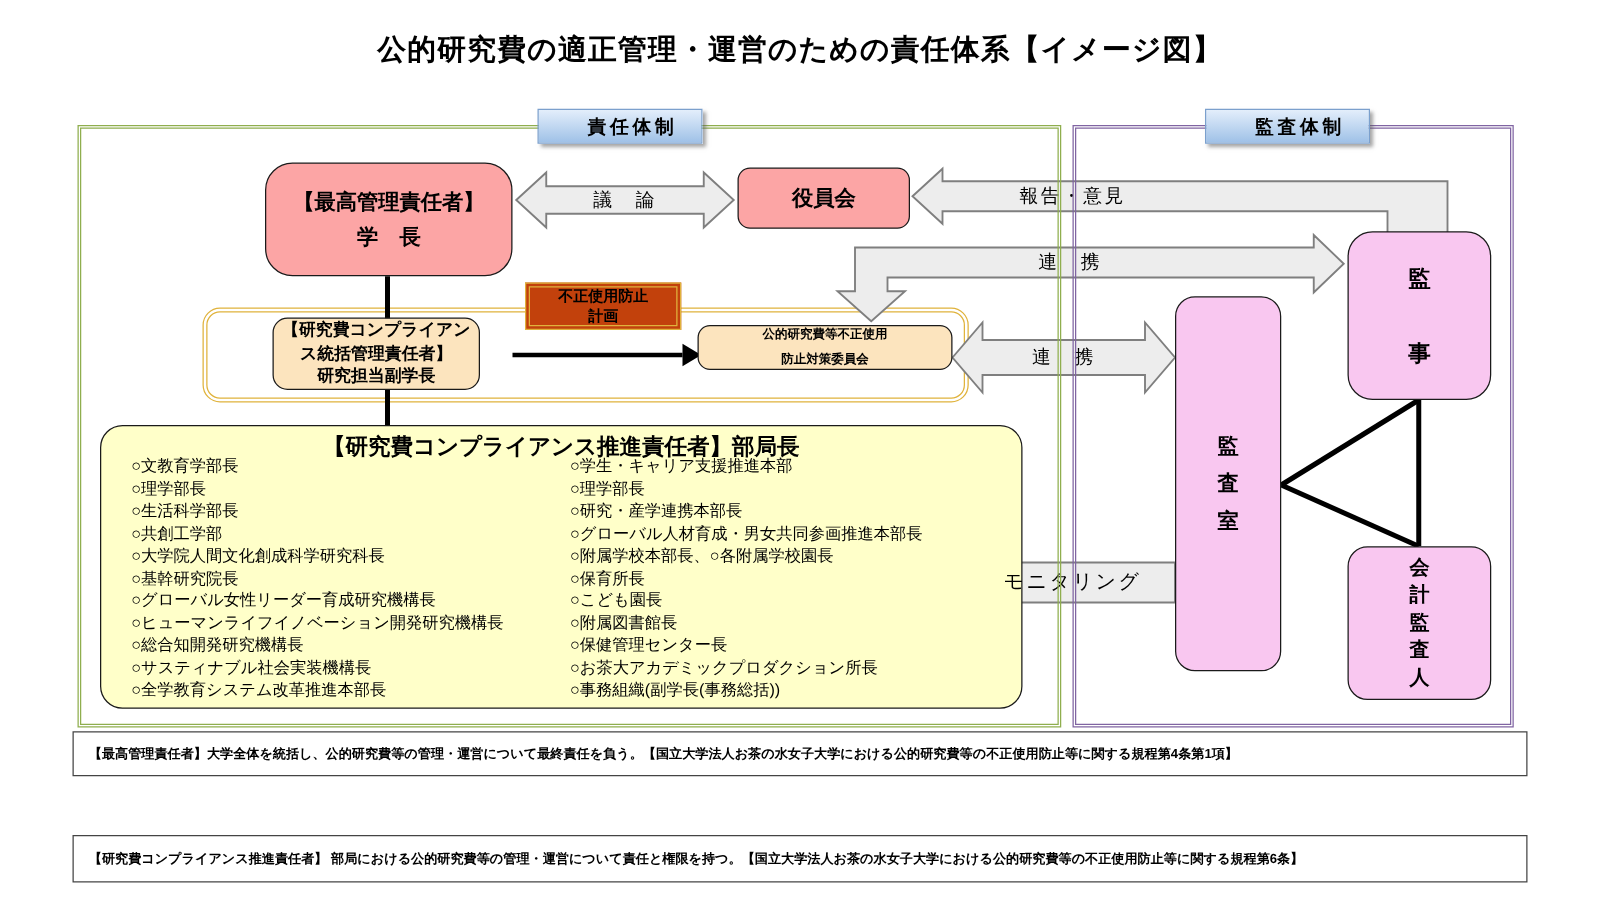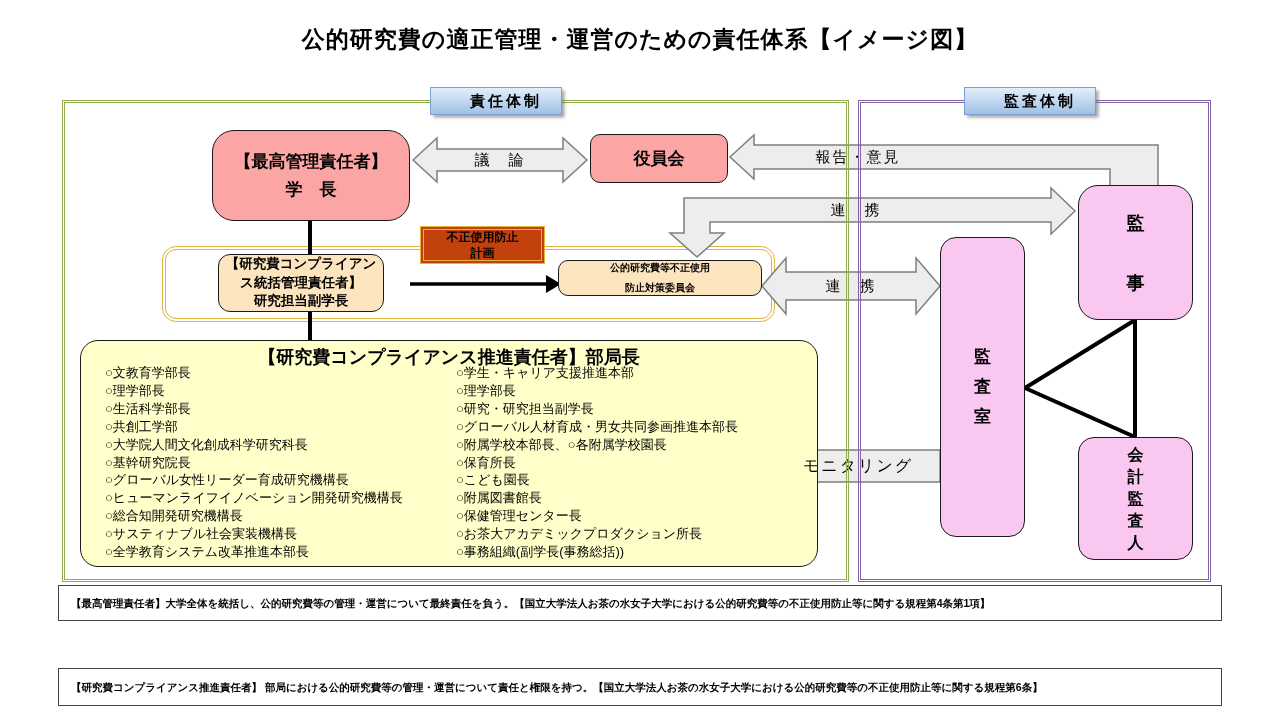--- a/index.html
+++ b/index.html
@@ -91,21 +91,21 @@
       <div>○基幹研究院長</div>
       <div>○グローバル女性リーダー育成研究機構長</div>
       <div>○ヒューマンライフイノベーション開発研究機構長</div>
       <div>○総合知開発研究機構長</div>
       <div>○サスティナブル社会実装機構長</div>
       <div>○全学教育システム改革推進本部長</div>
     </div>
   <div class="abs col" style="left:456px;top:364px;">
       <div>○学生・キャリア支援推進本部</div>
       <div>○理学部長</div>
-      <div>○研究・研究担当副学長</div>
+      <div>○研究・産学連携本部長</div>
       <div>○グローバル人材育成・男女共同参画推進本部長</div>
       <div>○附属学校本部長、○各附属学校園長</div>
       <div>○保育所長</div>
       <div>○こども園長</div>
       <div>○附属図書館長</div>
       <div>○保健管理センター長</div>
       <div>○お茶大アカデミックプロダクション所長</div>
       <div>○事務組織(副学長(事務総括))</div>
     </div>
 

